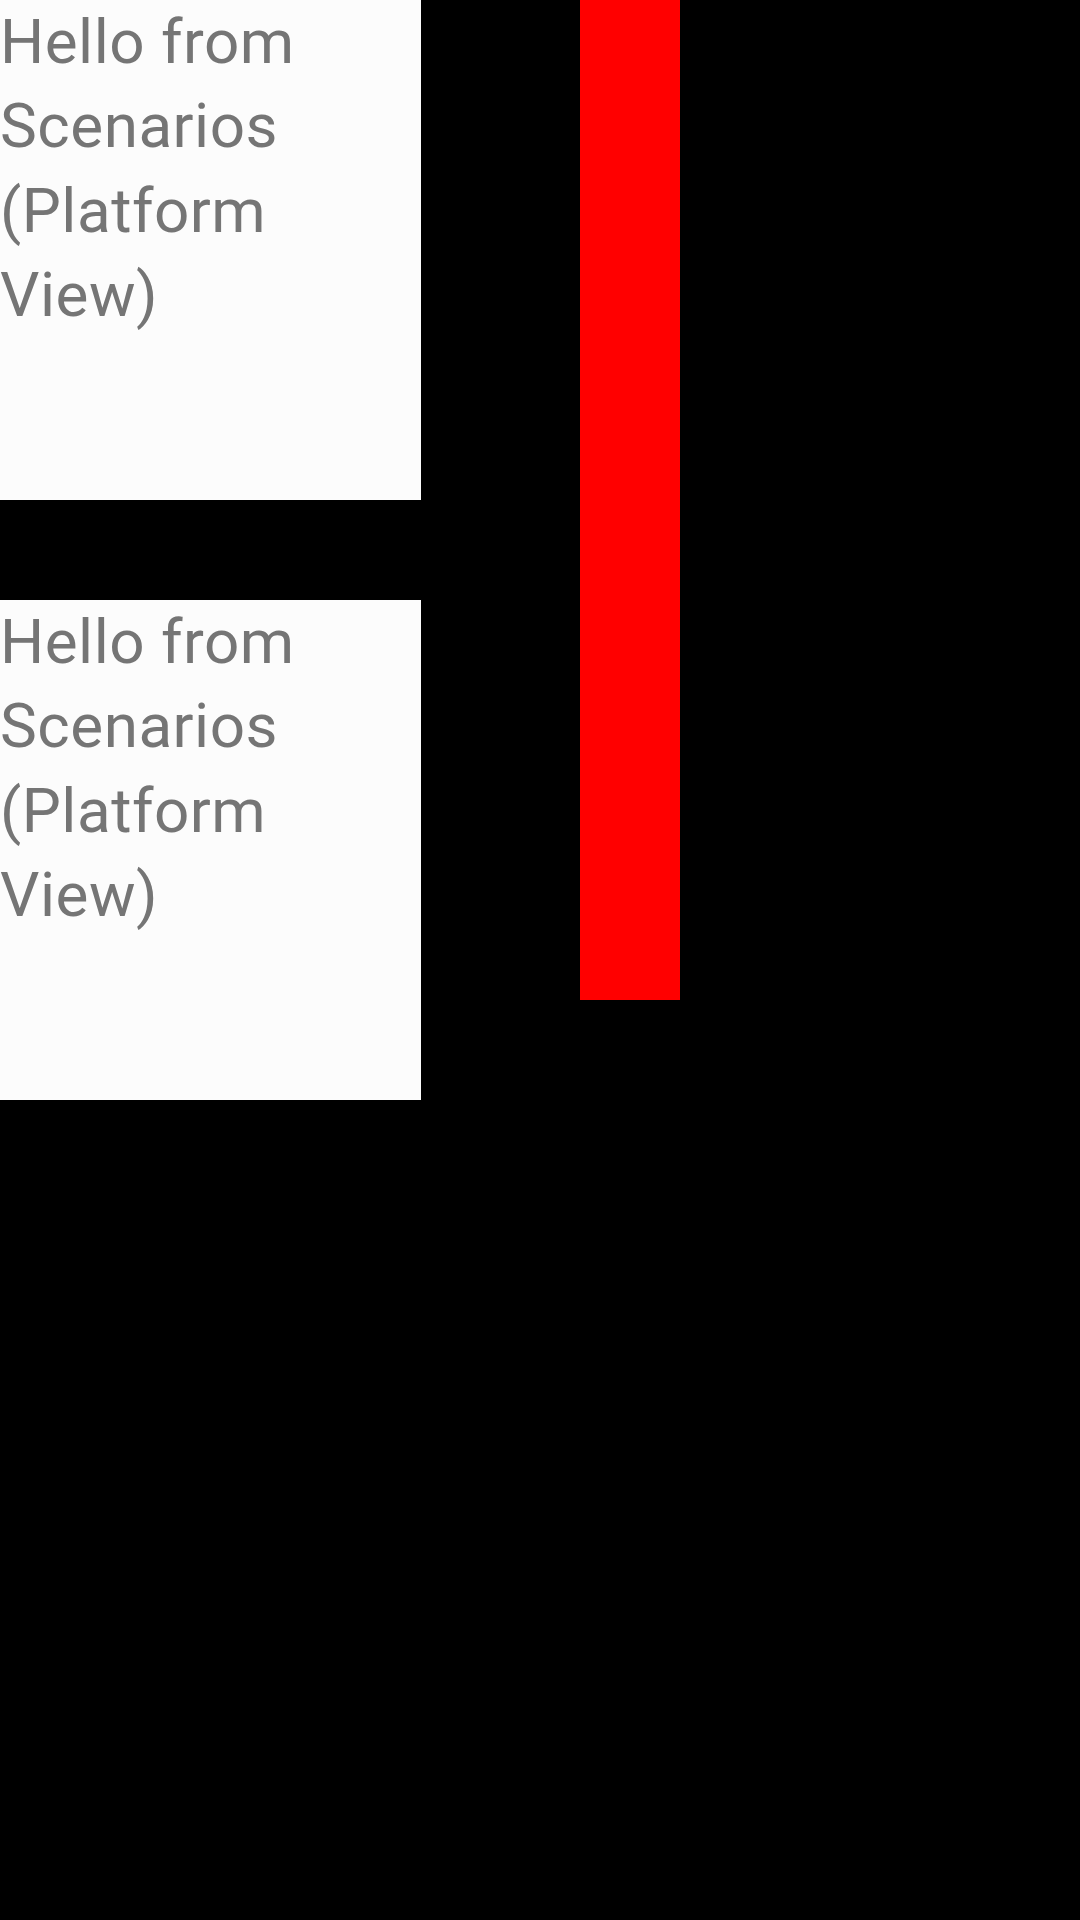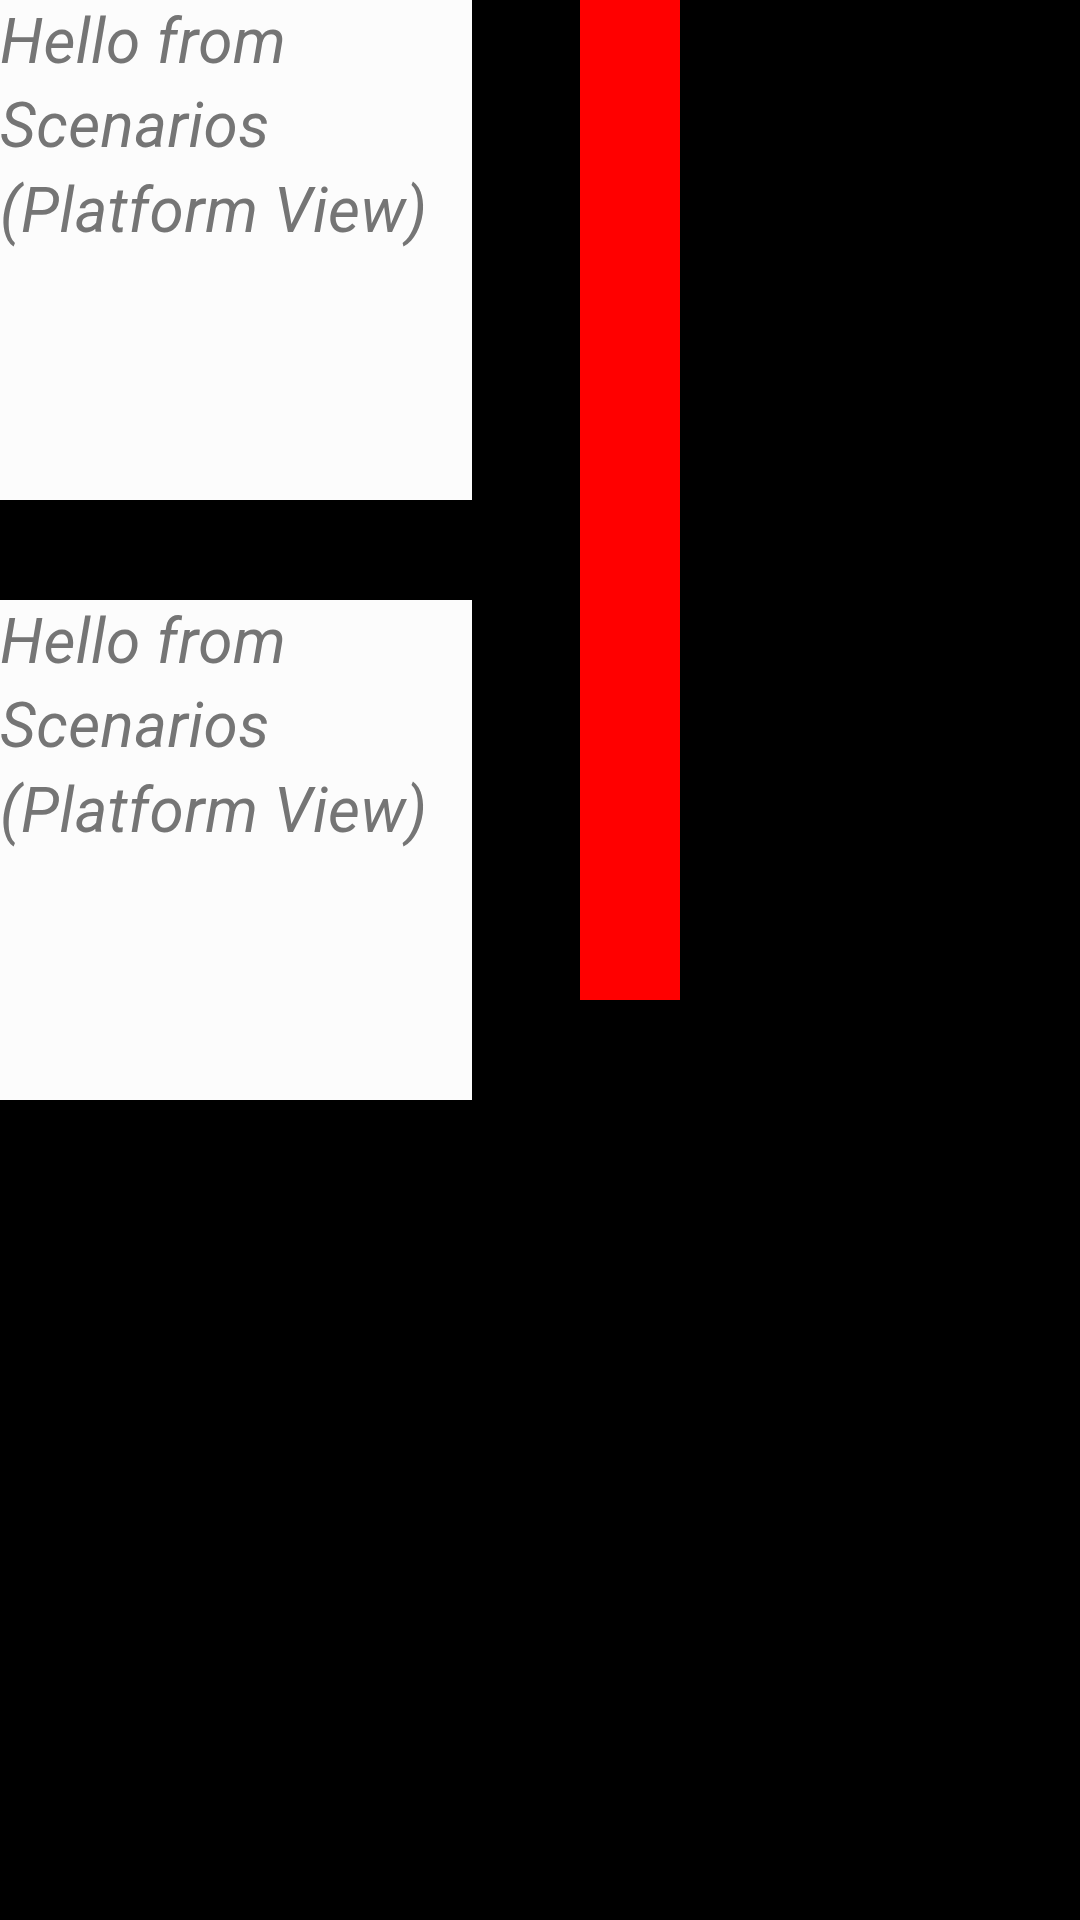--- a/index.html
+++ b/index.html
@@ -12,23 +12,22 @@
       height: 1920px;
       background-color: #000000;
       position: relative;
       overflow: hidden;
       font-family: -apple-system, BlinkMacSystemFont, "Segoe UI", Roboto, Helvetica, Arial, sans-serif;
     }
     .platform-view {
       position: absolute;
       background-color: #fcfcfc;
       left: 0;
-      width: 472px;
+      width: 421px;
       height: 500px;
-      font-style: italic;
     }
     .platform-view-1 {
       top: 0;
     }
     .platform-view-2 {
       top: 600px;
     }
     .platform-view-text {
       font-size: 62px;
       color: #757575;

